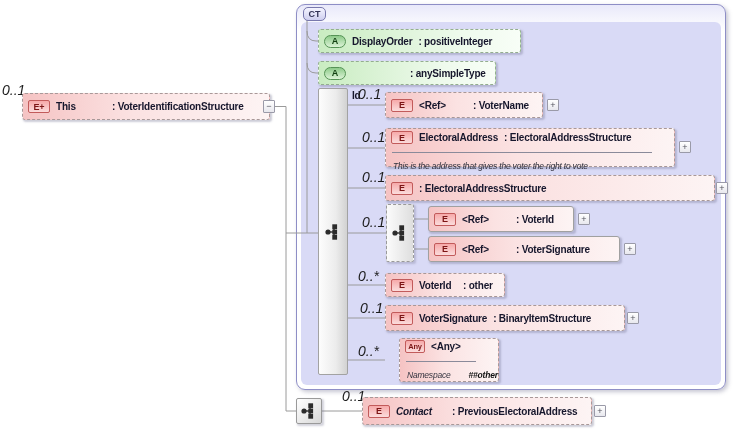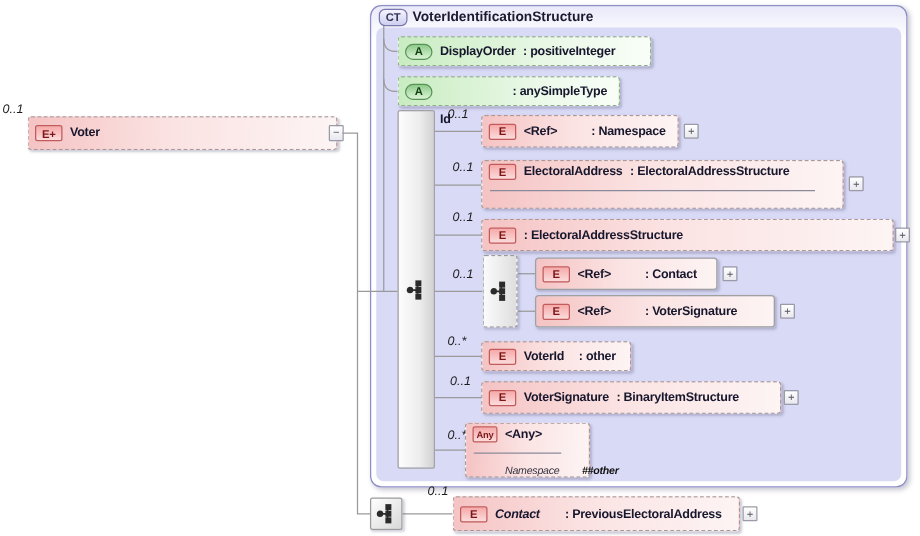--- a/index.html
+++ b/index.html
@@ -42,41 +42,41 @@
 
   .eicon { min-width:22px; height:13px; border:1px solid #c25b5b; border-radius:2px;
     background:linear-gradient(180deg,#f6a9a9,#fbdcdc); color:#7c1616; font-size:9px;
     font-weight:bold; display:flex; align-items:center; justify-content:center; }
   .anyicon { font-size:7.5px; min-width:20px; }
   .aicon { min-width:22px; height:13px; border:1px solid #569356; border-radius:7px;
     background:linear-gradient(180deg,#8ecb8a,#dcf3d7); color:#123f12; font-size:9px;
     font-weight:bold; display:flex; align-items:center; justify-content:center; }
 
   .name {} .type {}
-  .card { font-size:10px; font-style:italic; color:#1c1c1c; z-index:3; }
+  .card { font-size:14px; font-style:italic; color:#1c1c1c; z-index:3; }
 
   .expander { width:12px; height:12px; border:1px solid #9a9aa8;
     background:linear-gradient(180deg,#ffffff,#e8e8ee); color:#55555f; font-size:9px;
     line-height:10px; text-align:center; border-radius:1px; z-index:4;
     font-weight:normal; }
 
   .groupbar { left:318px; top:88px; width:30px; height:287px;
     background:linear-gradient(90deg,#fdfdfd 0%,#ececec 60%,#d2d2d2 100%);
     border:1px solid #a2a2a2; border-radius:2px; z-index:3;
     display:flex; align-items:center; justify-content:center; }
   .choicebox { left:386px; top:204px; width:28px; height:58px;
     background:linear-gradient(90deg,#fbfbfb,#dedede); border:1px dashed #9a9a9a;
     border-radius:2px; z-index:3; display:flex; align-items:center; justify-content:center;
     box-shadow:1.5px 1.5px 2px rgba(110,110,140,.3); }
   .seqbox { left:296px; top:398px; width:26px; height:26px;
     background:linear-gradient(135deg,#ffffff,#d8d8d8); border:1px solid #9a9a9a;
     border-radius:2px; z-index:3; display:flex; align-items:center; justify-content:center;
     box-shadow:1.5px 1.5px 2px rgba(110,110,140,.3); }
   .nsrow { display:flex; gap:18px; padding:1px 6px 3px 7px; font-size:8.5px; }
-  .nslabel { font-style:italic; font-weight:normal; color:#33333f;margin-left:24px; }
+  .nslabel { font-style:italic; font-weight:normal; color:#33333f; }
   .nsval { font-style:italic; font-weight:bold; color:#111; }
 </style>
 </head>
 <body>
 
 <div id="stage">
 
   <svg id="wires" width="736" height="429">
     <g stroke="#9a9a9a" stroke-width="1" fill="none">
       <path d="M270 106.5 H286 V411 H296"></path>
@@ -93,26 +93,26 @@
       <path d="M348 360 H385"></path>
       <path d="M414 219 H428"></path>
       <path d="M414 249 H428"></path>
       <path d="M322 411 H362"></path>
     </g>
   </svg>
 
   <div class="abs ct-box"></div>
   <div class="abs ct-inner"></div>
   <div class="abs ct-badge">CT</div>
-  <div class="abs ct-title">VoterIdentificationStructure</div>
 
   <div class="abs card" style="left:2px; top:82px;">0..1</div>
   <div class="abs node elem" style="left:22px; top:93px; width:248px; height:27px;">
     <span class="eicon">E+</span>
-    <span class="name" style="min-width:50px;">Voter</span>
+    <span class="name" style="min-width:50px;">This</span>
+    <span class="type">: VoterIdentificationStructure</span>
   </div>
   <div class="abs expander" style="left:263px; top:100px; height:13px;">−</div>
 
   <div class="abs node attr" style="left:318px; top:29px; width:203px; height:24px;">
     <span class="aicon">A</span>
     <span class="name">DisplayOrder</span>
     <span class="type">: positiveInteger</span>
   </div>
   <div class="abs node attr" style="left:318px; top:61px; width:178px; height:24px;">
     <span class="aicon">A</span>
@@ -130,32 +130,33 @@
         <rect x="9" y="7.3" width="3.4" height="3.4"></rect>
         <rect x="9" y="12.6" width="3.4" height="3.4"></rect>
       </g>
     </svg>
   </div>
 
   <div class="abs card" style="left:358px; top:86px;">0..1</div>
   <div class="abs node elem" style="left:385px; top:92px; width:158px; height:26px;">
     <span class="eicon">E</span>
     <span class="name" style="min-width:48px;">&lt;Ref&gt;</span>
-    <span class="type">: Namespace</span>
+    <span class="type">: VoterName</span>
   </div>
   <div class="abs expander" style="left:547px; top:99px;">+</div>
 
   <div class="abs card" style="left:362px; top:129px;">0..1</div>
   <div class="abs node elem multi" style="left:385px; top:128px; width:290px; height:39px;">
     <div class="trow">
       <span class="eicon">E</span>
       <span class="name">ElectoralAddress</span>
       <span class="type">: ElectoralAddressStructure</span>
     </div>
     <div class="sep-line"></div>
+    <div class="anno">This is the address that gives the voter the right to vote</div>
   </div>
   <div class="abs expander" style="left:679px; top:141px;">+</div>
 
   <div class="abs card" style="left:362px; top:169px;">0..1</div>
   <div class="abs node elem" style="left:385px; top:175px; width:330px; height:26px;">
     <span class="eicon">E</span>
     <span class="type">: ElectoralAddressStructure</span>
   </div>
   <div class="abs expander" style="left:716px; top:182px;">+</div>
 
@@ -169,21 +170,21 @@
         <rect x="9" y="2" width="3.4" height="3.4"></rect>
         <rect x="9" y="7.3" width="3.4" height="3.4"></rect>
         <rect x="9" y="12.6" width="3.4" height="3.4"></rect>
       </g>
     </svg>
   </div>
 
   <div class="abs node elem solid" style="left:428px; top:206px; width:146px; height:26px;">
     <span class="eicon">E</span>
     <span class="name" style="min-width:48px;">&lt;Ref&gt;</span>
-    <span class="type">: Contact</span>
+    <span class="type">: VoterId</span>
   </div>
   <div class="abs expander" style="left:578px; top:213px;">+</div>
 
   <div class="abs node elem solid" style="left:428px; top:236px; width:192px; height:26px;">
     <span class="eicon">E</span>
     <span class="name" style="min-width:48px;">&lt;Ref&gt;</span>
     <span class="type">: VoterSignature</span>
   </div>
   <div class="abs expander" style="left:624px; top:243px;">+</div>
 
@@ -196,21 +197,21 @@
 
   <div class="abs card" style="left:360px; top:300px;">0..1</div>
   <div class="abs node elem" style="left:385px; top:305px; width:240px; height:26px;">
     <span class="eicon">E</span>
     <span class="name">VoterSignature</span>
     <span class="type">: BinaryItemStructure</span>
   </div>
   <div class="abs expander" style="left:627px; top:312px;">+</div>
 
   <div class="abs card" style="left:358px; top:343px;">0..*</div>
-  <div class="abs node elem multi" style="left:372px; top:338px; width:100px; height:44px;">
+  <div class="abs node elem multi" style="left:399px; top:338px; width:100px; height:44px;justify-content:center;">
     <div class="trow">
       <span class="eicon anyicon">Any</span>
       <span class="name">&lt;Any&gt;</span>
     </div>
     <div class="sep-line"></div>
     <div class="nsrow">
       <span class="nslabel">Namespace</span>
       <span class="nsval">##other</span>
     </div>
   </div>

